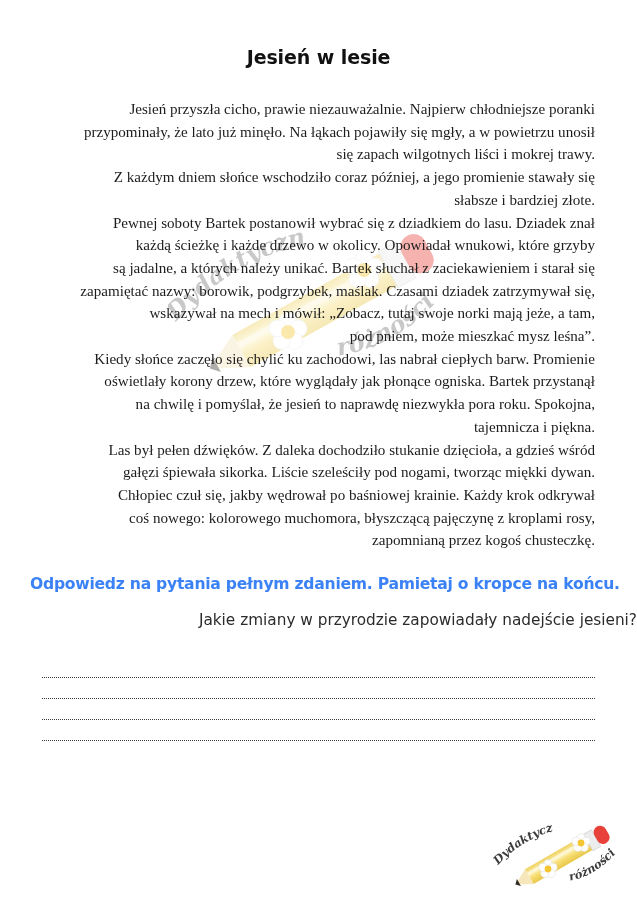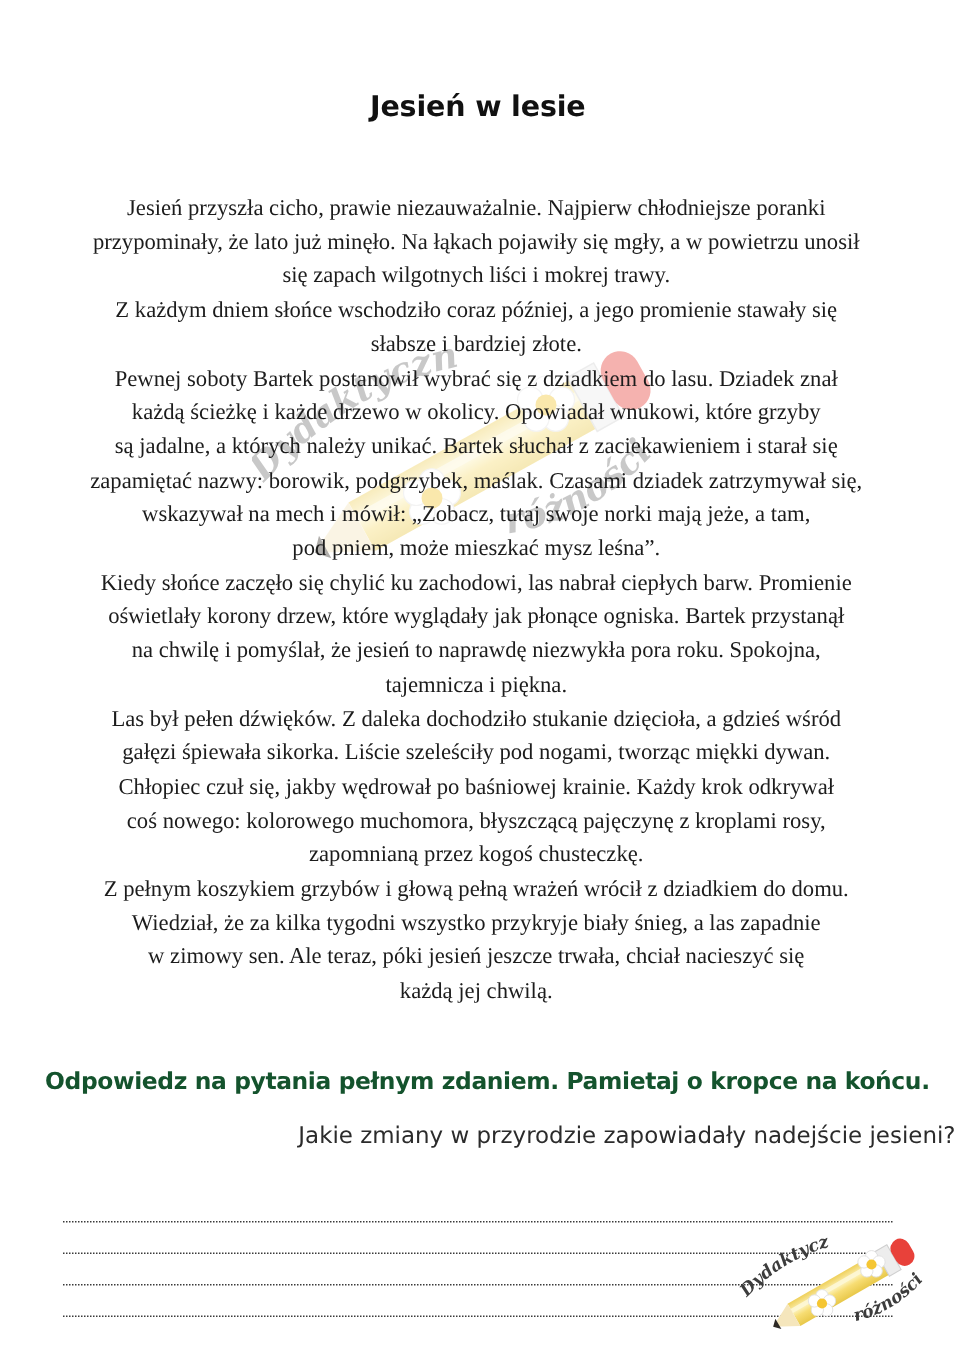--- a/index.html
+++ b/index.html
@@ -39,43 +39,43 @@
     z-index: 2;
   }
 
   .doc-title {
     font-family: "DejaVu Sans", sans-serif;
     font-weight: bold;
     font-size: 19px;
     text-align: center;
     color: #111111;
     margin: 0;
-    padding-top: 60px;
+    padding-top: 46px;
     letter-spacing: -0.1px;
   }
 
   .body-text {
-    margin: 16px;
+    margin: 0;
     padding: 30px 42px 0 40px;
     font-family: "Liberation Serif", serif;
     font-size: 15.1px;
     line-height: 22.7px;
     color: #1c1c1c;
-    text-align: center;
+    text-align: right;
   }
   .body-text p {
     margin: 0;
     white-space: pre-line;
   }
 
   .instruction {
     font-family: "DejaVu Sans", sans-serif;
     font-weight: bold;
     font-size: 15.6px;
-    color: #14532d;
+    color: #3b82f6;
     margin: 0;
     padding: 23px 0 0 30px;
     letter-spacing: -0.25px;
   }
 
   .question {
     font-family: "DejaVu Sans", sans-serif;
     font-weight: normal;
     font-size: 15.3px;
     color: #2b2b2b;
@@ -185,24 +185,20 @@
 pod pniem, może mieszkać mysz leśna”.</p>
       <p>Kiedy słońce zaczęło się chylić ku zachodowi, las nabrał ciepłych barw. Promienie
 oświetlały korony drzew, które wyglądały jak płonące ogniska. Bartek przystanął
 na chwilę i pomyślał, że jesień to naprawdę niezwykła pora roku. Spokojna,
 tajemnicza i piękna.</p>
       <p>Las był pełen dźwięków. Z daleka dochodziło stukanie dzięcioła, a gdzieś wśród
 gałęzi śpiewała sikorka. Liście szeleściły pod nogami, tworząc miękki dywan.
 Chłopiec czuł się, jakby wędrował po baśniowej krainie. Każdy krok odkrywał
 coś nowego: kolorowego muchomora, błyszczącą pajęczynę z kroplami rosy,
 zapomnianą przez kogoś chusteczkę.</p>
-      <p>Z pełnym koszykiem grzybów i głową pełną wrażeń wrócił z dziadkiem do domu.
-Wiedział, że za kilka tygodni wszystko przykryje biały śnieg, a las zapadnie
-w zimowy sen. Ale teraz, póki jesień jeszcze trwała, chciał nacieszyć się
-każdą jej chwilą.</p>
     </div>
 
     <div class="instruction">Odpowiedz na pytania pełnym zdaniem. Pamietaj o kropce na końcu.</div>
 
     <div class="question">Jakie zmiany w przyrodzie zapowiadały nadejście jesieni?</div>
 
     <div class="answer-lines">
       <div class="answer-line"></div>
       <div class="answer-line"></div>
       <div class="answer-line"></div>

